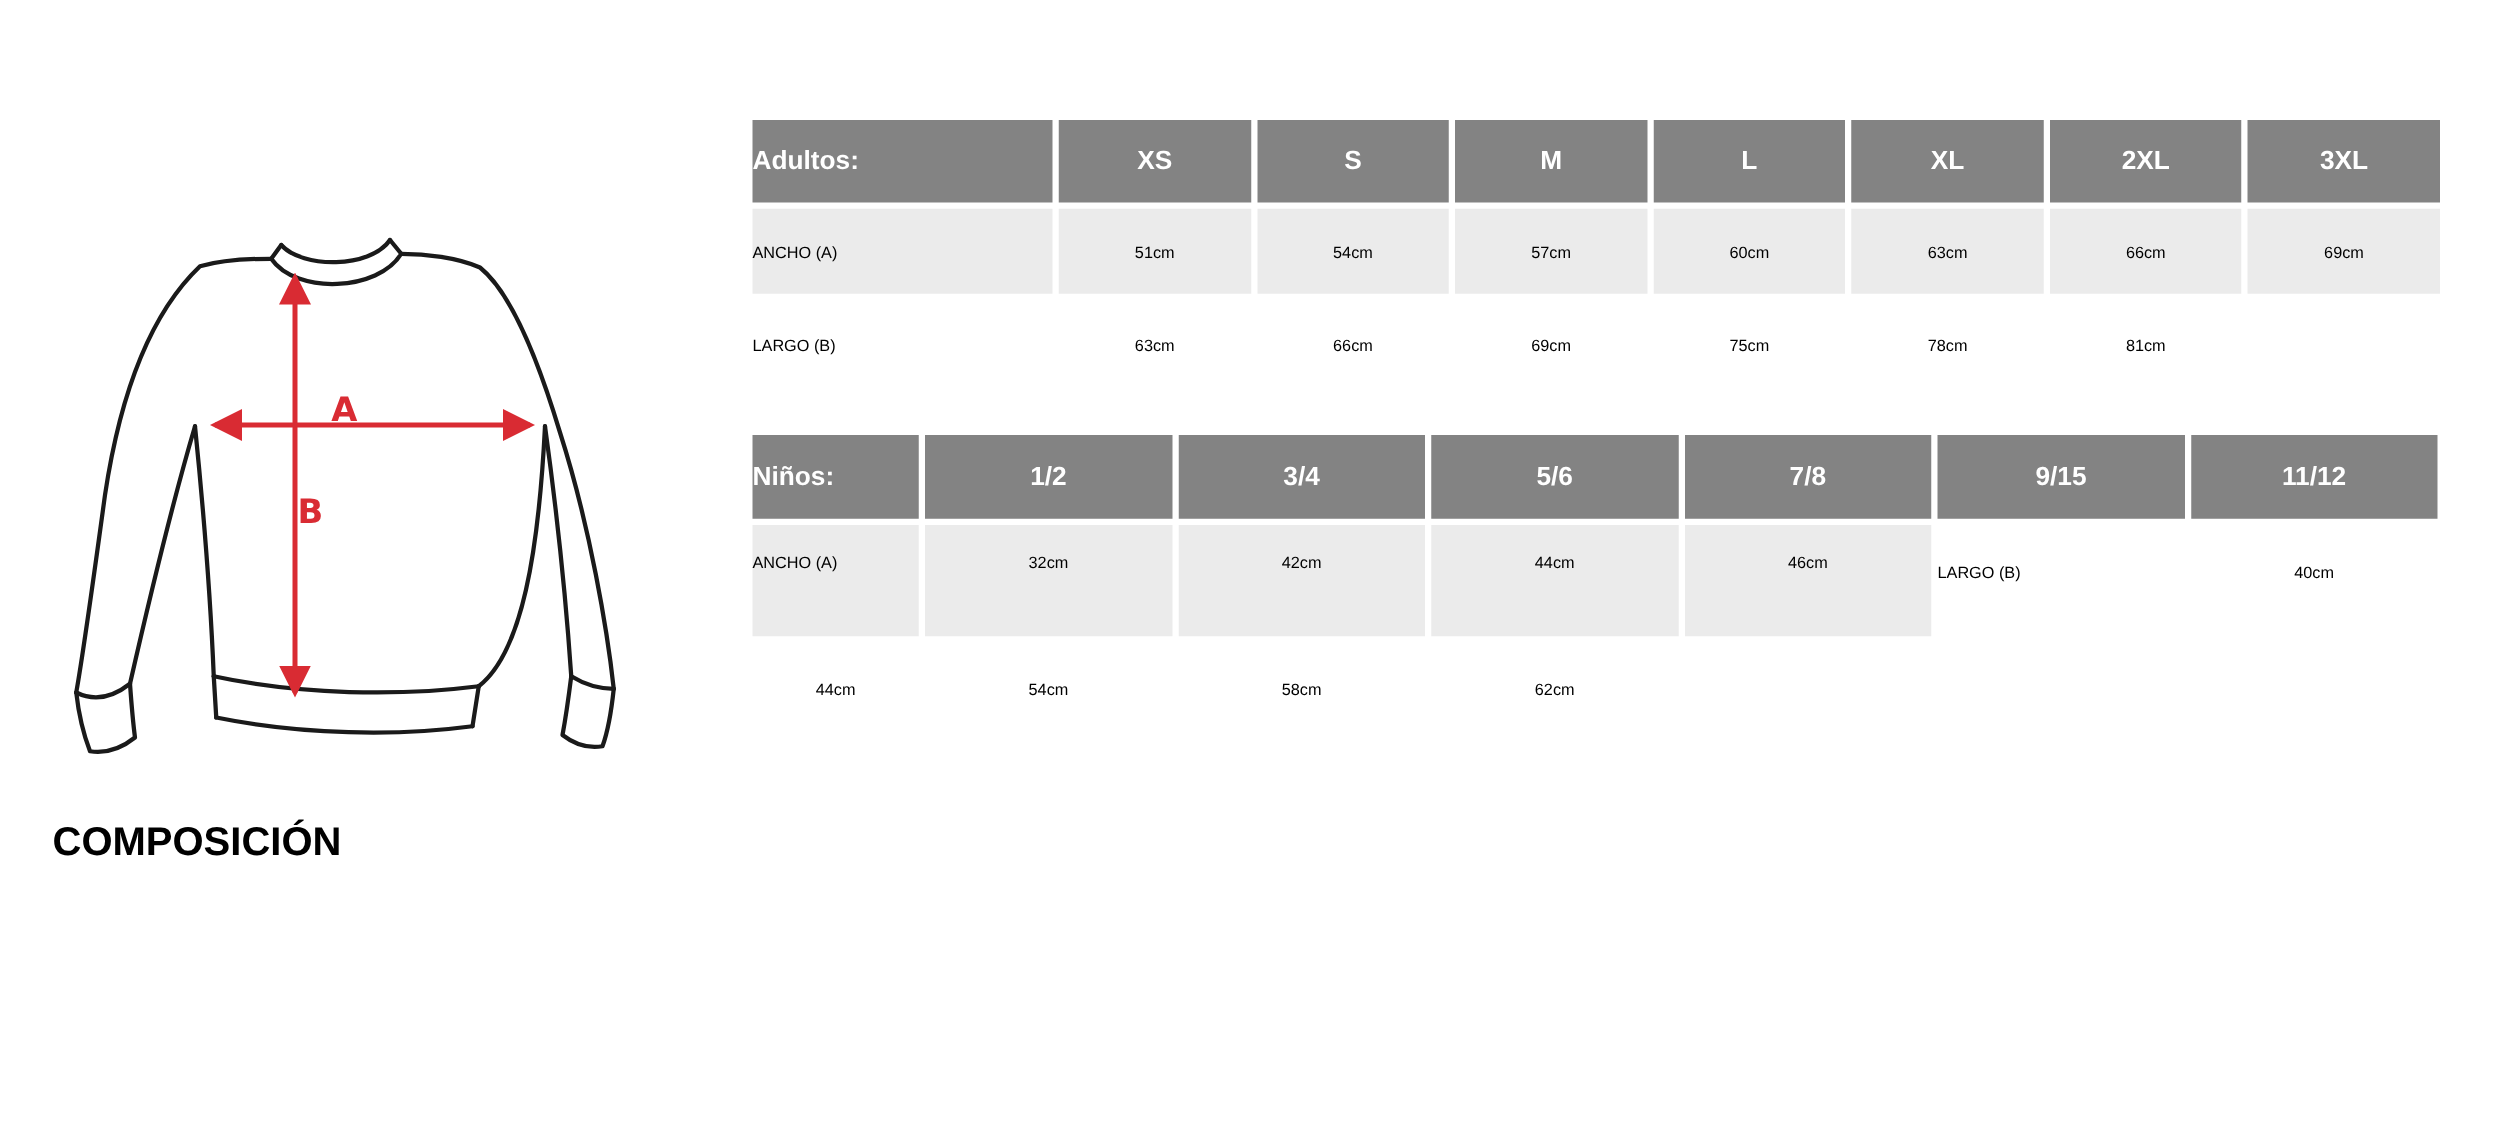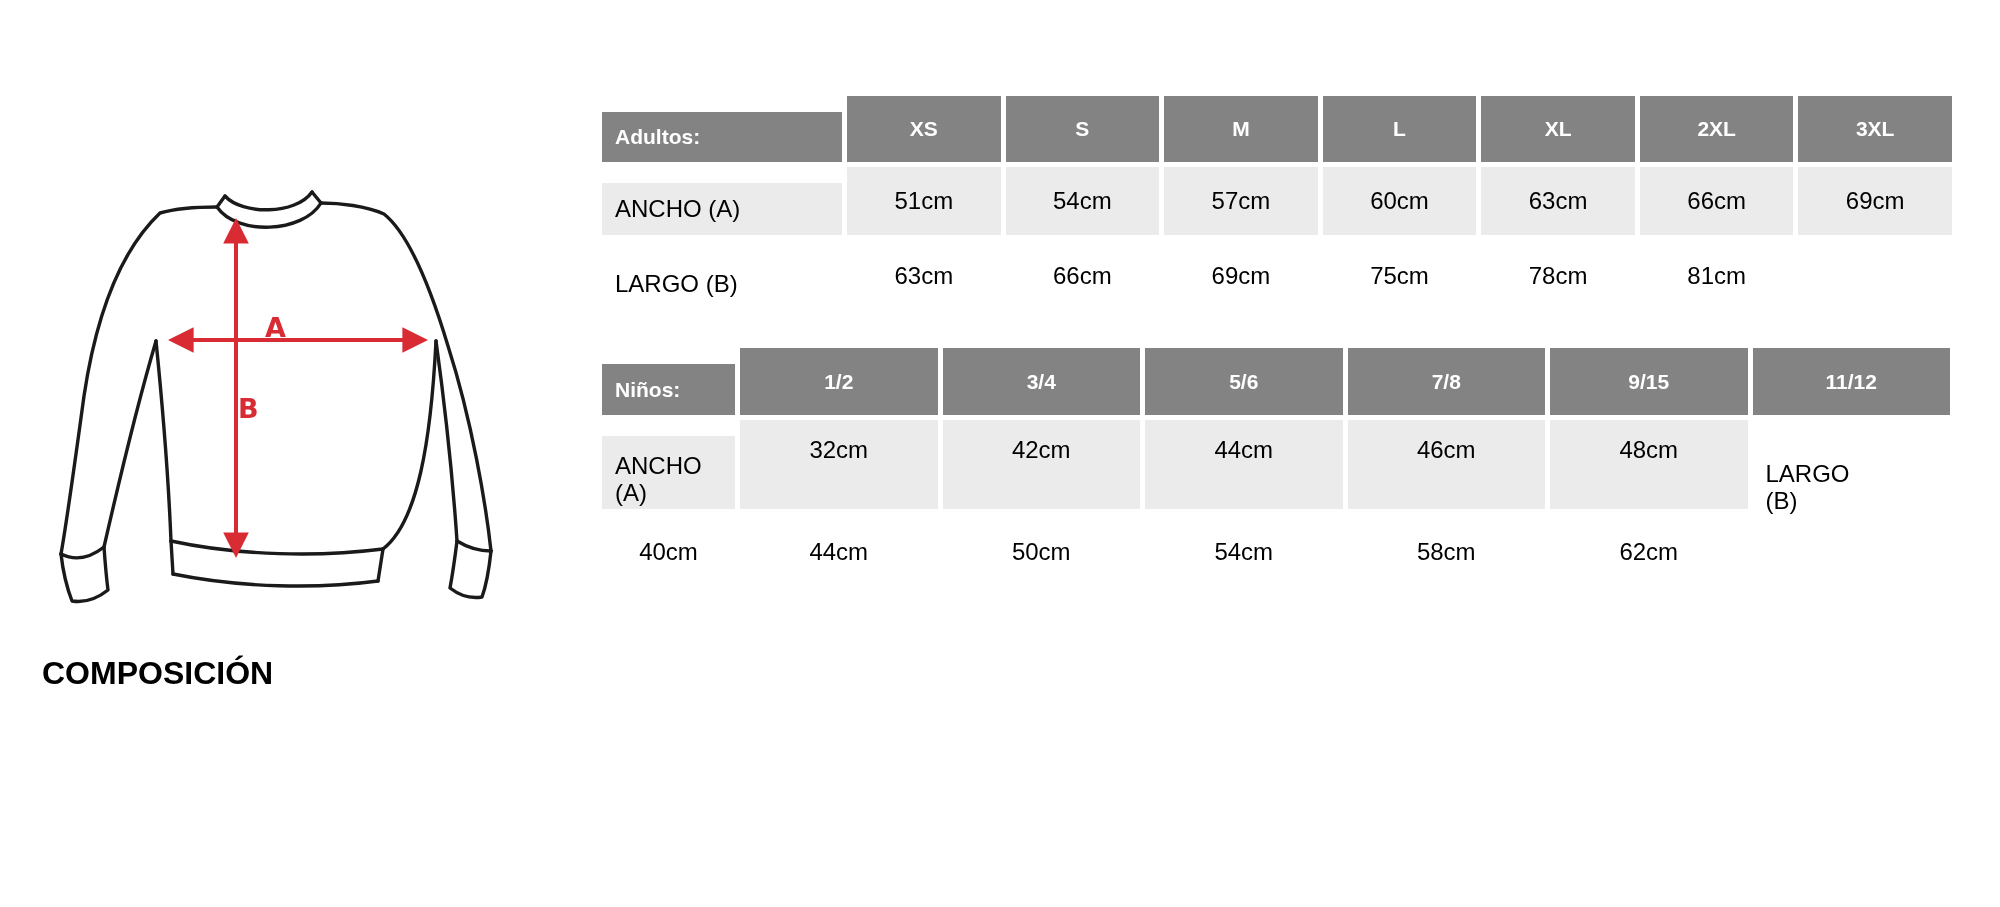--- a/index.html
+++ b/index.html
@@ -17,23 +17,23 @@
   #adults-table {
     left: 602px; top: 96px; width: 1350px;
     grid-template-columns: 240px repeat(7, 1fr);
     grid-template-rows: 66px 68px 72px;
   }
   #kids-table {
     left: 602px; top: 348px; width: 1348px;
     grid-template-columns: 133px repeat(6, 1fr);
     grid-template-rows: 67px 89px 91px;
   }
-  .cell { display: flex; align-items: center; justify-content: center; font-size: 24px; }
+  .cell { display: flex; align-items: center; justify-content: center; font-size: 13px; }
   .th   { background: #838383; color: #ffffff; font-weight: bold; font-size: 21px; }
-  .label{ justify-content: flex-start; padding-left: 13px; margin-top: 16px; }
+  .label{ justify-content: flex-start; padding-left: 0; }
   .shade{ background: #ebebeb; }
   #kids-table .cell { align-items: flex-start; padding-top: 16px; line-height: 27px; }
   #kids-table .th   { align-items: center; padding-top: 0; }
   #kids-table .row-largo { padding-top: 24px; }
   #kids-table .label span { display: inline-block; max-width: 88px; }
 
   
   .comp-heading {
     position: absolute; left: 42px; top: 655px;
     font-size: 32px; font-weight: bold;
@@ -135,28 +135,26 @@
     <div class="cell th">9/15</div>
     <div class="cell th">11/12</div>
 
     <div class="cell shade label">
         <span>ANCHO (A)</span>
       </div>
     <div class="cell shade">32cm</div>
     <div class="cell shade">42cm</div>
     <div class="cell shade">44cm</div>
     <div class="cell shade">46cm</div>
-    <div class="cell shade">48cm</div>
 
     <div class="cell label row-largo">
         <span>LARGO (B)</span>
       </div>
     <div class="cell row-largo">40cm</div>
     <div class="cell row-largo">44cm</div>
-    <div class="cell row-largo">50cm</div>
     <div class="cell row-largo">54cm</div>
     <div class="cell row-largo">58cm</div>
     <div class="cell row-largo">62cm</div>
   </div>
 
   <div class="comp-heading">COMPOSICIÓN</div>
 
 </div>
 
 </body></html>

